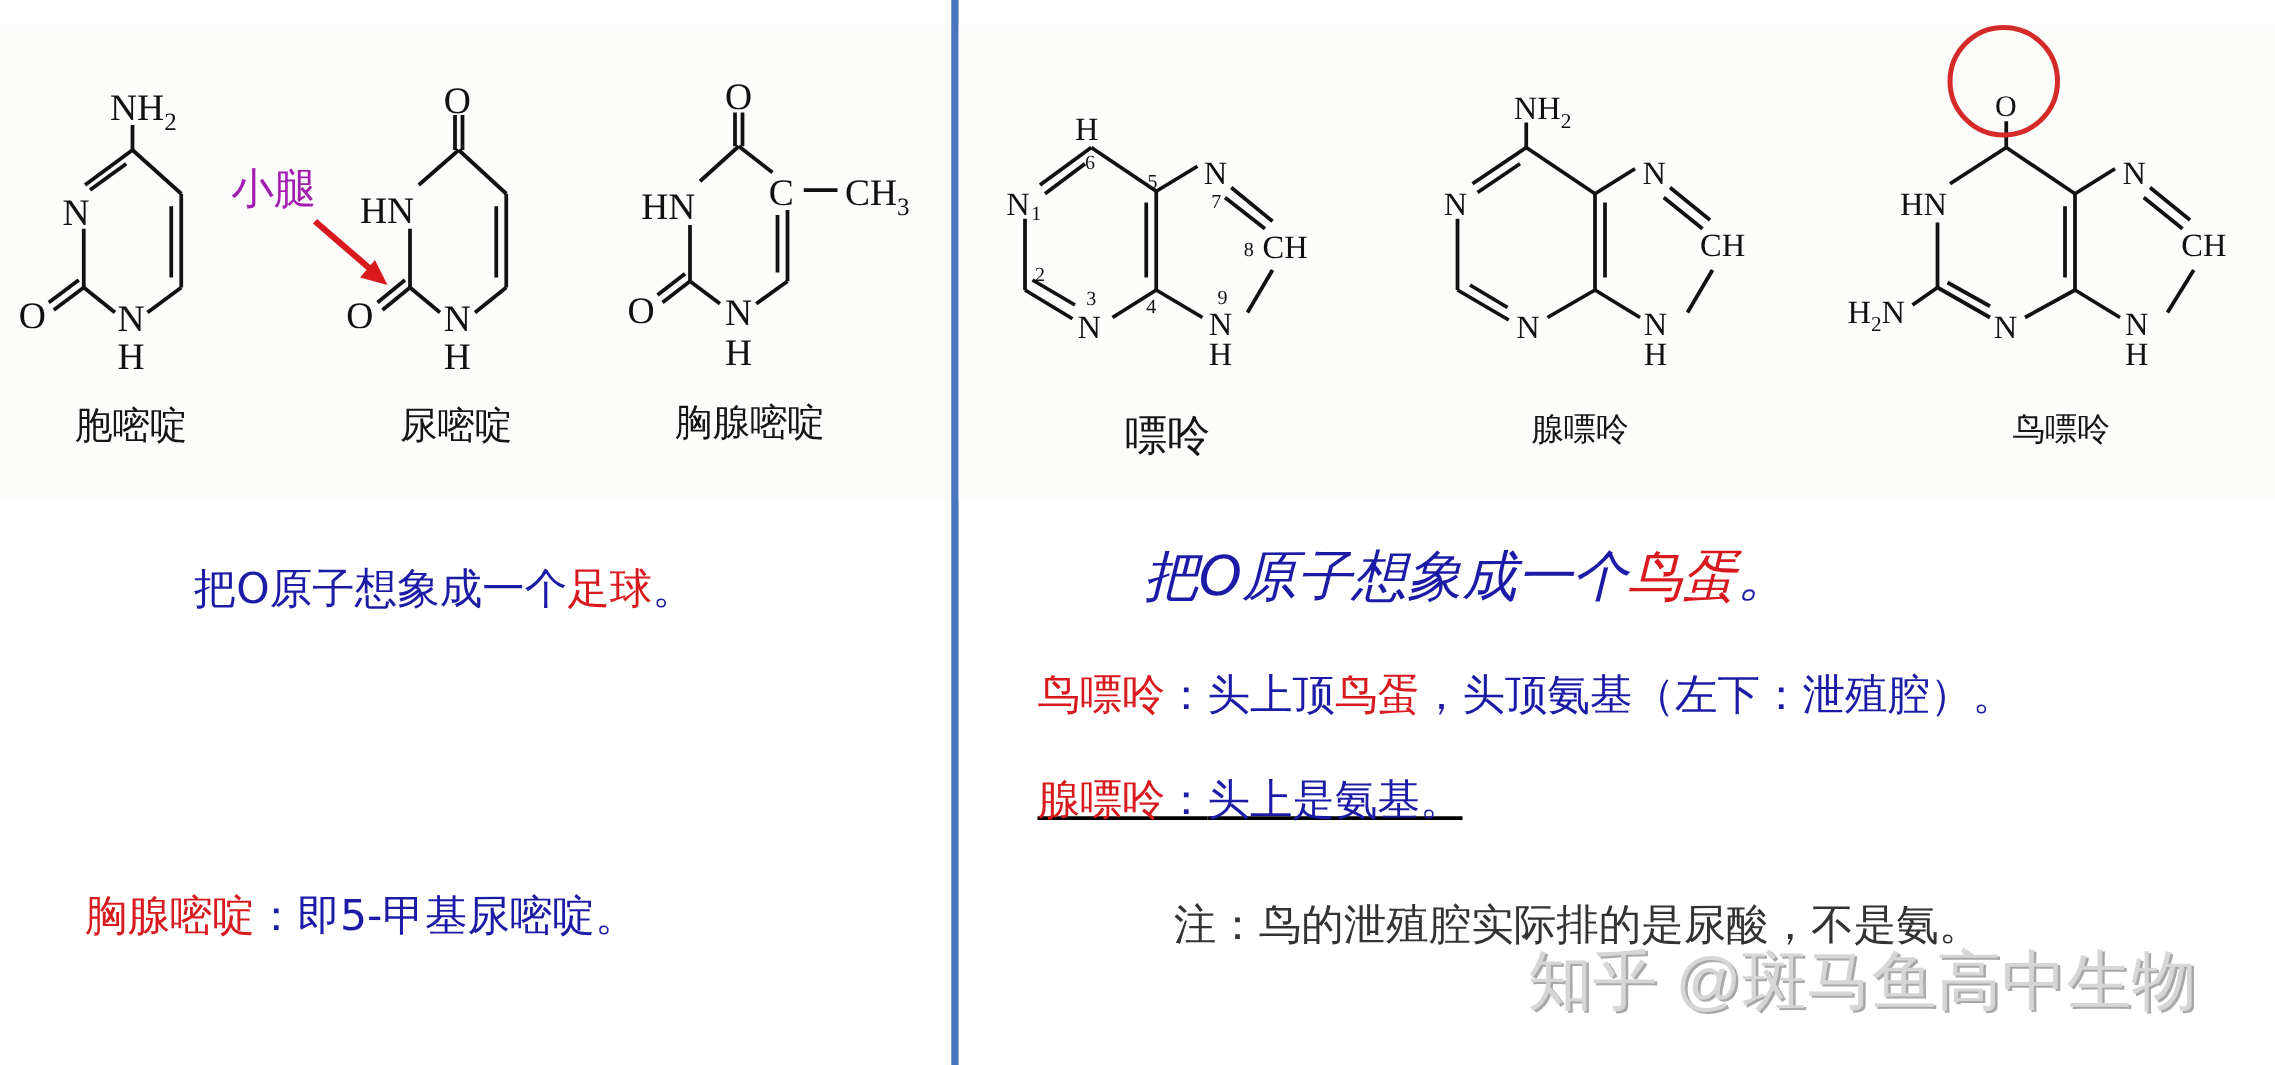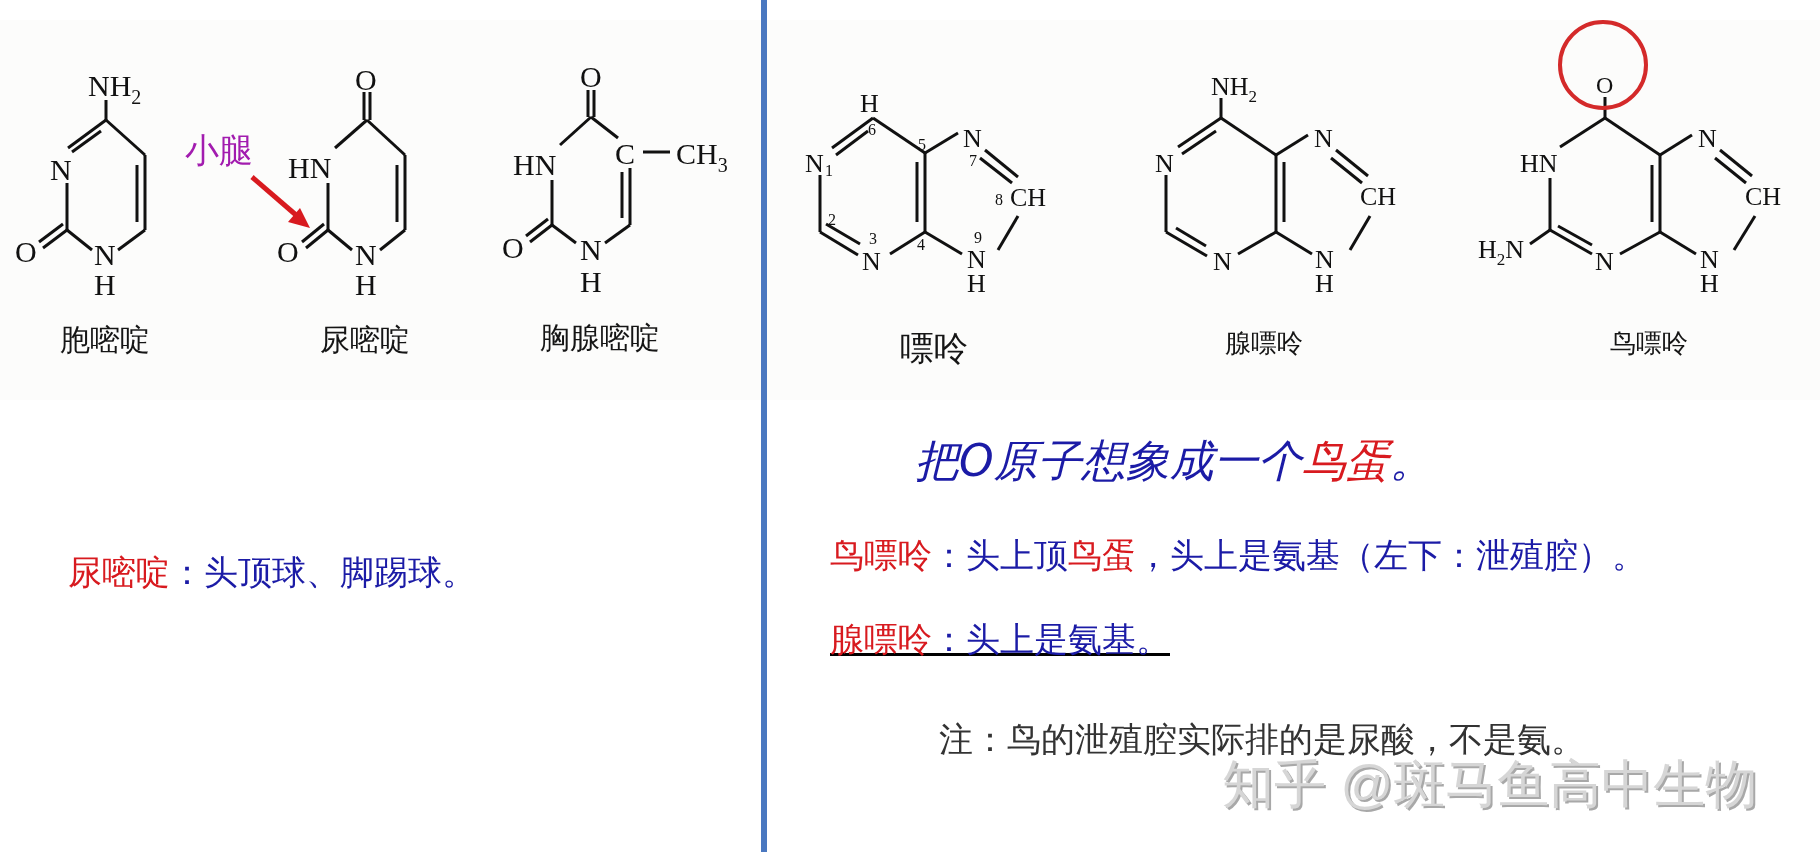--- a/index.html
+++ b/index.html
@@ -93,22 +93,25 @@
     <text x="580" y="87" font-size="30">O</text>
     <text x="513" y="175" font-size="30">HN</text>
     <text x="615" y="164" font-size="30">C</text>
     <text x="676" y="164" font-size="30">CH<tspan font-size="20" dy="8">3</tspan></text>
     <text x="502" y="258" font-size="30">O</text>
     <text x="580" y="260" font-size="30">N</text>
     <text x="580" y="292" font-size="30">H</text>
   </svg>
   <div class="chem-label" style="left:540px;top:318px;font-size:30px;">胸腺嘧啶</div>
 
-  <div class="line" style="left:68px;top:550px;font-size:34px;">
-    <span class="red">尿嘧啶</span><span class="blue">：</span><span class="blue">头顶球、脚踢球。</span>
+  <div class="line blue" style="left:155px;top:448px;font-size:34px;">
+    <span>把O原子想象成一个</span><span class="red">足球</span><span>。</span>
+  </div>
+  <div class="line" style="left:68px;top:710px;font-size:34px;">
+    <span class="red">胸腺嘧啶</span><span class="blue">：</span><span class="blue">即5-甲基尿嘧啶。</span>
   </div>
 </div>
 
 <div class="divider"></div>
 
 <div class="panel panel-right">
   <div class="scan-bg" style="left:0;width:1053px;"></div>
 </div>
 
 <svg class="mol" style="left:0;top:0;" width="1100" height="320">
@@ -202,20 +205,20 @@
   <text x="1700" y="268" font-size="26">N</text>
   <text x="1700" y="292" font-size="26">H</text>
   <circle cx="1603" cy="65" r="43" fill="none" stroke="#d42a2a" stroke-width="4"></circle>
 </svg>
 <div class="chem-label" style="left:1610px;top:326px;font-size:26px;">鸟嘌呤</div>
 
 <div class="line blue" style="left:915px;top:432px;font-size:44px;font-style:italic;">
   <span>把O原子想象成一个</span><span class="red">鸟蛋</span><span>。</span>
 </div>
 <div class="line" style="left:830px;top:533px;font-size:34px;">
-  <span class="red">鸟嘌呤</span><span class="blue">：</span><span class="blue">头上顶</span><span class="red">鸟蛋</span><span class="blue">，头上是氨基（左下：泄殖腔）。</span>
+  <span class="red">鸟嘌呤</span><span class="blue">：</span><span class="blue">头上顶</span><span class="red">鸟蛋</span><span class="blue">，头顶氨基（左下：泄殖腔）。</span>
 </div>
 <div class="line" style="left:830px;top:617px;font-size:34px;text-decoration:underline;">
   <span class="red">腺嘌呤</span><span class="blue">：</span><span class="blue">头上是氨基。</span>
 </div>
 <div class="line gray" style="left:915px;top:717px;font-size:34px;">注：鸟的泄殖腔实际排的是尿酸，不是氨。</div>
 
 <div class="watermark">知乎 @斑马鱼高中生物</div>
 
 </body></html>

